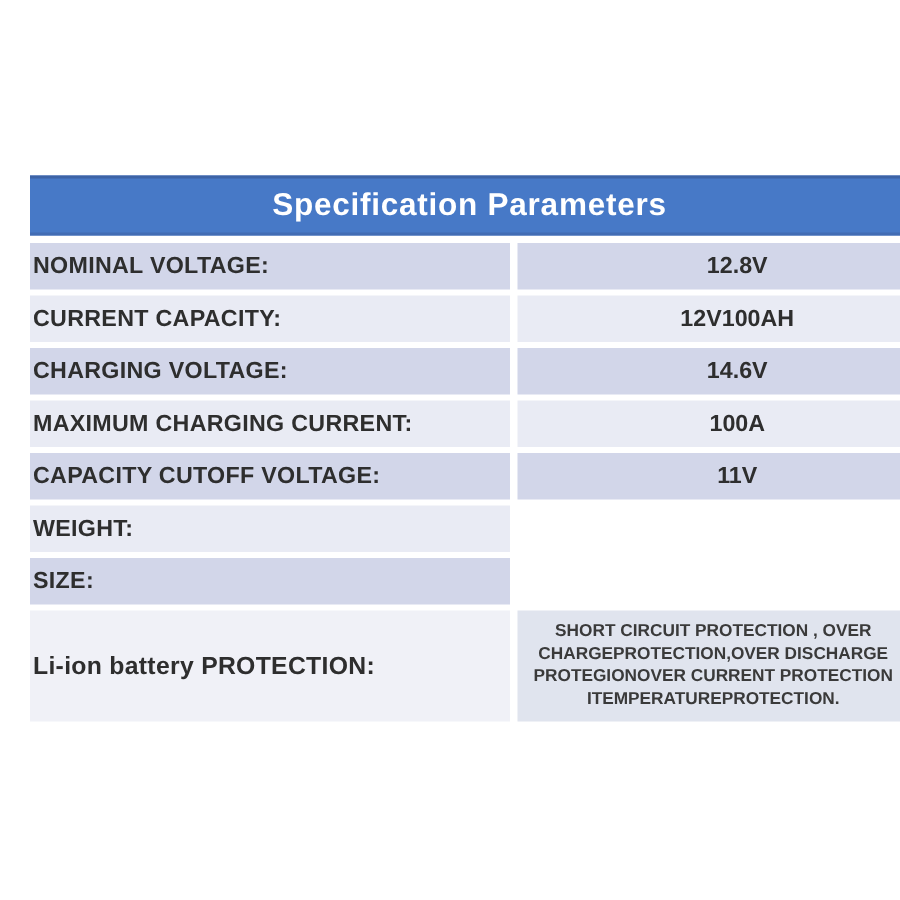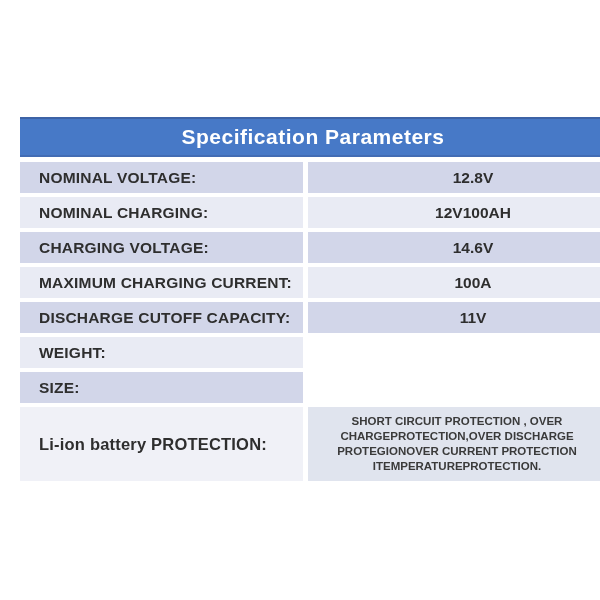--- a/index.html
+++ b/index.html
@@ -27,23 +27,23 @@
     display: flex; align-items: center; justify-content: center;
     margin-bottom: 5px;
   }
   .row {
     display: flex;
     gap: 5px;
     margin-bottom: 4px;
     height: 31px;
   }
   .cell-label {
-    width: 283px;
+    width: 320px;
     box-sizing: border-box;
-    padding-left: 19px;
+    padding-left: 2px;
     display: flex; align-items: center;
     font-size: 15.5px;
     font-weight: bold;
     color: var(--text, #2e2e2e);
     letter-spacing: 0.2px;
   }
   .cell-value {
     flex: 1;
     display: flex; align-items: center; justify-content: center;
     text-align: center;
@@ -76,36 +76,36 @@
 <div class="spec-table">
 
   <div class="spec-header">Specification Parameters</div>
 
   <div class="row dark">
     <div class="cell-label">NOMINAL VOLTAGE:</div>
     <div class="cell-value">12.8V</div>
   </div>
 
   <div class="row light">
-    <div class="cell-label">NOMINAL CHARGING:</div>
+    <div class="cell-label">CURRENT CAPACITY:</div>
     <div class="cell-value">12V100AH</div>
   </div>
 
   <div class="row dark">
     <div class="cell-label">CHARGING VOLTAGE:</div>
     <div class="cell-value">14.6V</div>
   </div>
 
   <div class="row light">
     <div class="cell-label">MAXIMUM CHARGING CURRENT:</div>
     <div class="cell-value">100A</div>
   </div>
 
   <div class="row dark">
-    <div class="cell-label">DISCHARGE CUTOFF CAPACITY:</div>
+    <div class="cell-label">CAPACITY CUTOFF VOLTAGE:</div>
     <div class="cell-value">11V</div>
   </div>
 
   <div class="row light">
     <div class="cell-label">WEIGHT:</div>
   </div>
 
   <div class="row dark">
     <div class="cell-label">SIZE:</div>
   </div>

